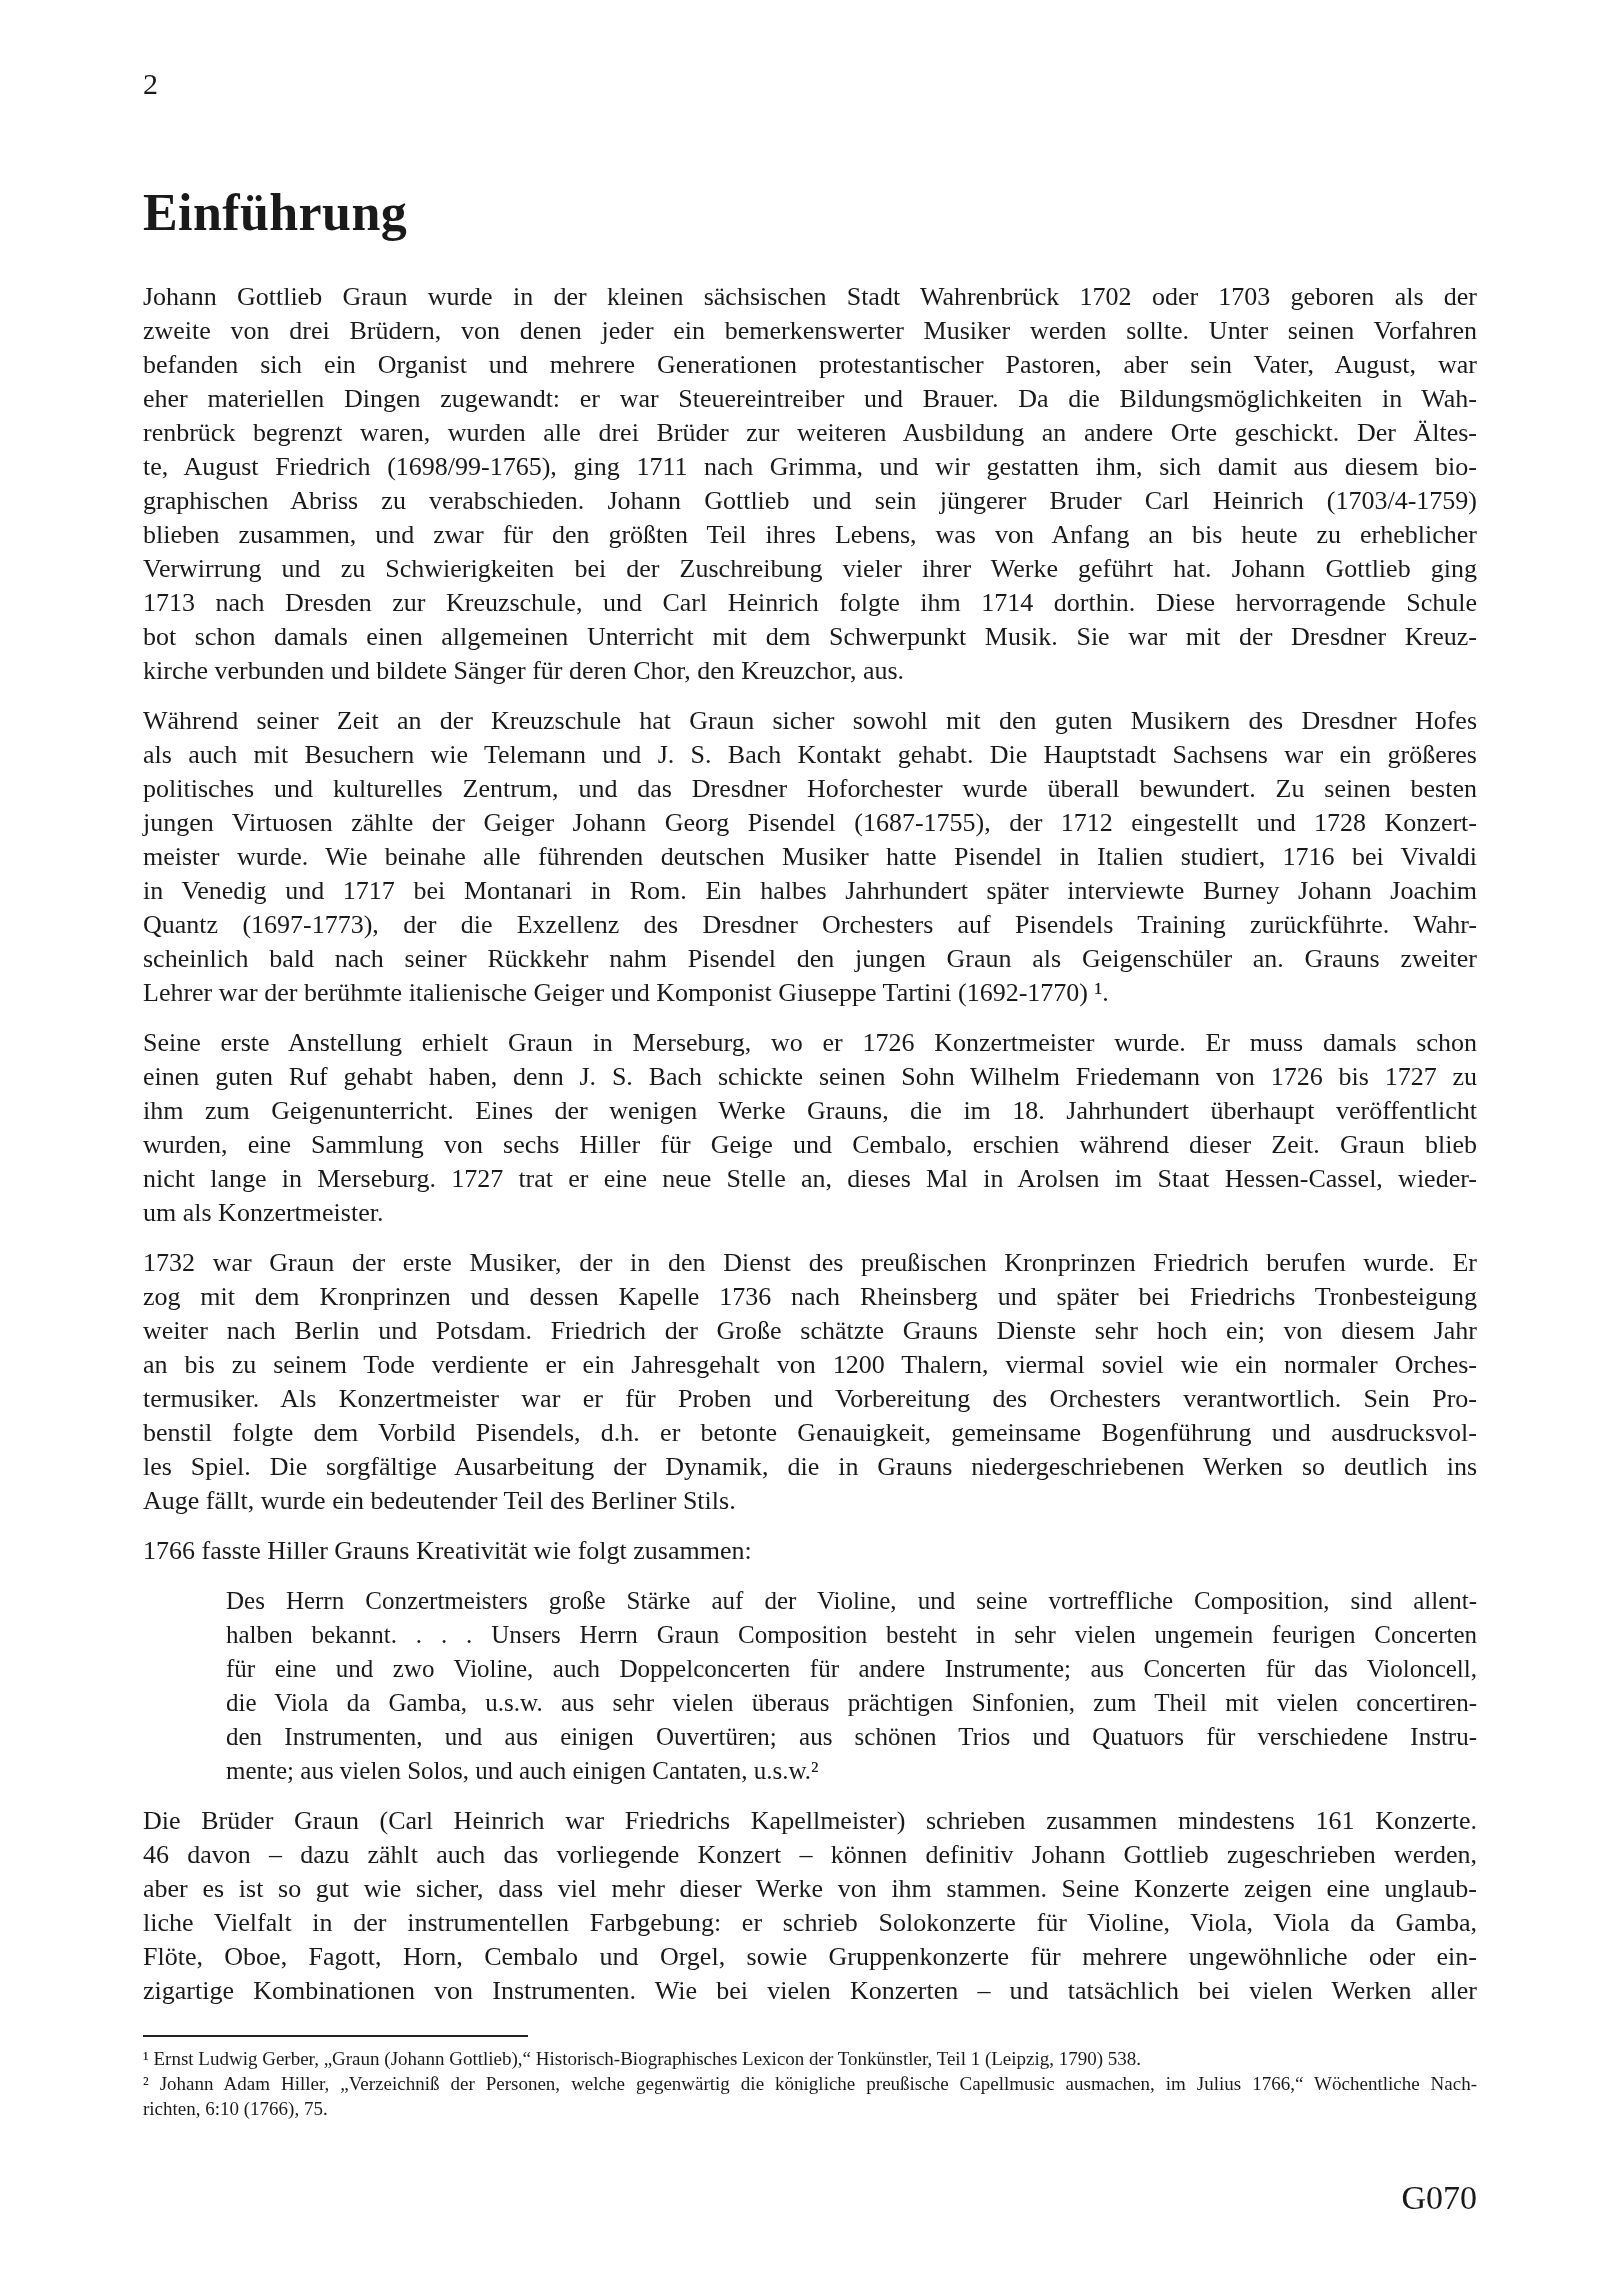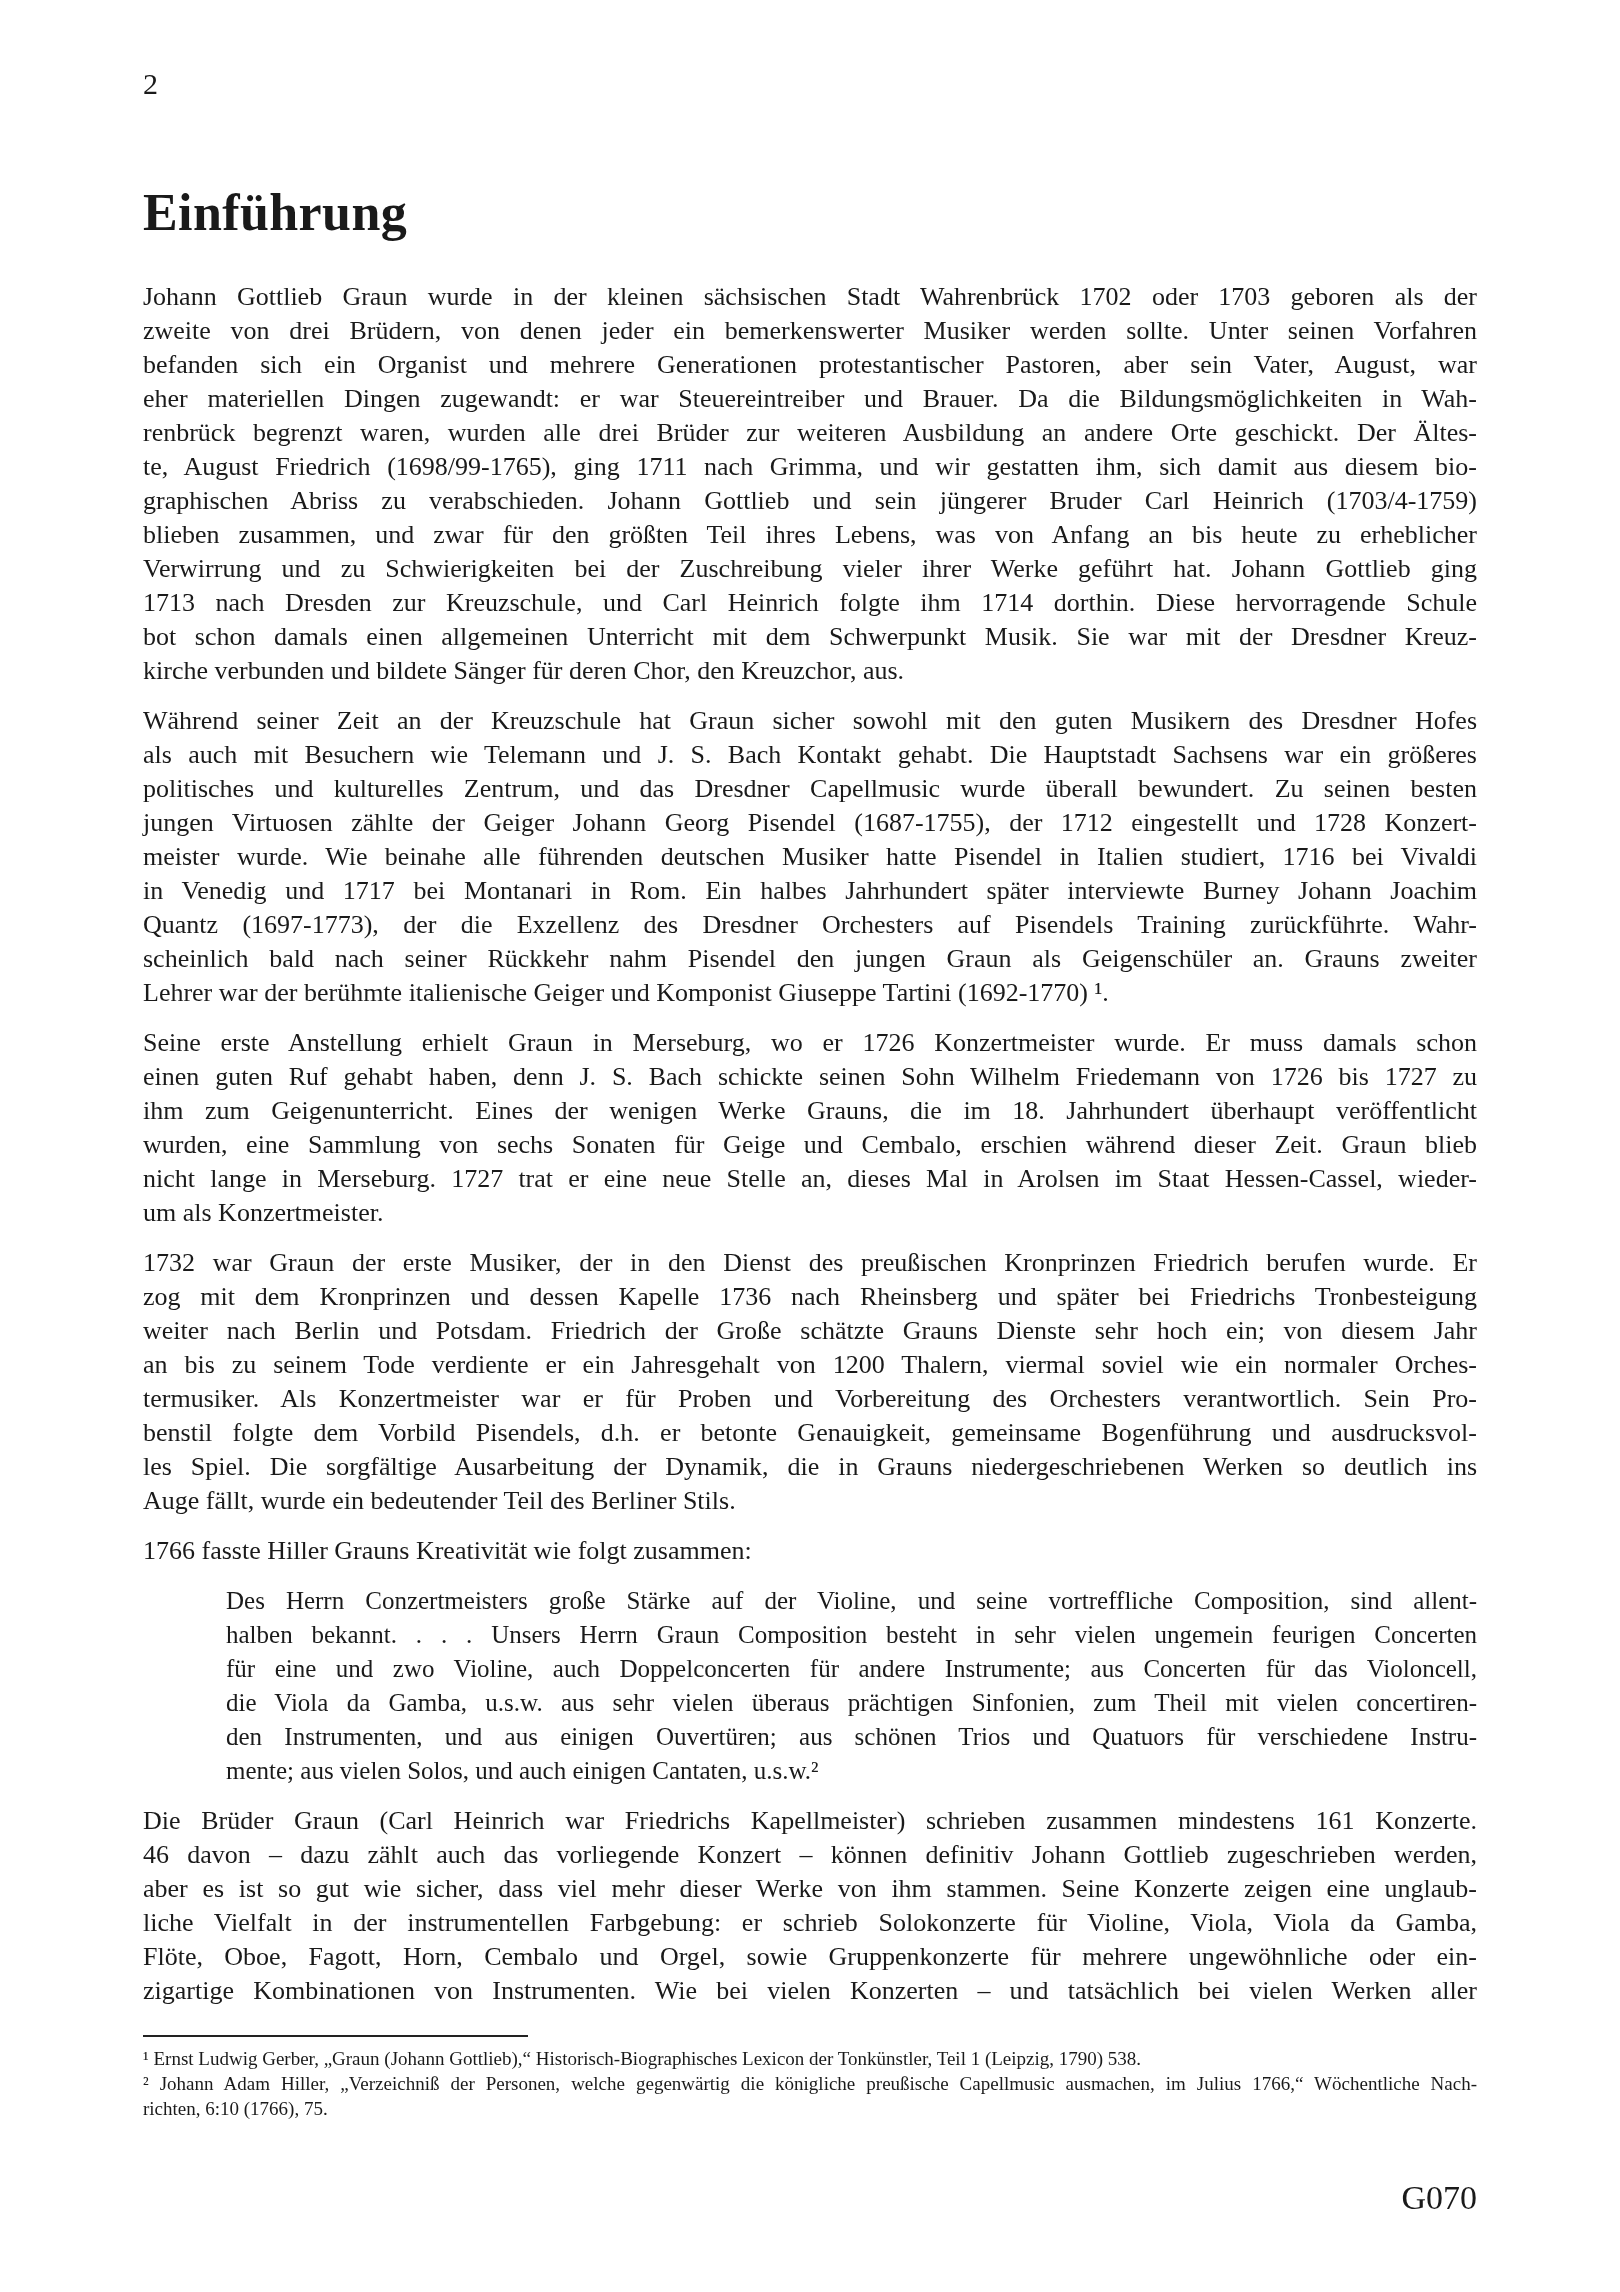--- a/index.html
+++ b/index.html
@@ -95,33 +95,33 @@
           <div class="line">graphischen Abriss zu verabschieden. Johann Gottlieb und sein jüngerer Bruder Carl Heinrich (1703/4-1759)</div>
           <div class="line">blieben zusammen, und zwar für den größten Teil ihres Lebens, was von Anfang an bis heute zu erheblicher</div>
           <div class="line">Verwirrung und zu Schwierigkeiten bei der Zuschreibung vieler ihrer Werke geführt hat. Johann Gottlieb ging</div>
           <div class="line">1713 nach Dresden zur Kreuzschule, und Carl Heinrich folgte ihm 1714 dorthin. Diese hervorragende Schule</div>
           <div class="line">bot schon damals einen allgemeinen Unterricht mit dem Schwerpunkt Musik. Sie war mit der Dresdner Kreuz-</div>
           <div class="line end">kirche verbunden und bildete Sänger für deren Chor, den Kreuzchor, aus.</div>
         </div>
         <div class="para">
           <div class="line">Während seiner Zeit an der Kreuzschule hat Graun sicher sowohl mit den guten Musikern des Dresdner Hofes</div>
           <div class="line">als auch mit Besuchern wie Telemann und J. S. Bach Kontakt gehabt. Die Hauptstadt Sachsens war ein größeres</div>
-          <div class="line">politisches und kulturelles Zentrum, und das Dresdner Capellmusic wurde überall bewundert. Zu seinen besten</div>
+          <div class="line">politisches und kulturelles Zentrum, und das Dresdner Hoforchester wurde überall bewundert. Zu seinen besten</div>
           <div class="line">jungen Virtuosen zählte der Geiger Johann Georg Pisendel (1687-1755), der 1712 eingestellt und 1728 Konzert-</div>
           <div class="line">meister wurde. Wie beinahe alle führenden deutschen Musiker hatte Pisendel in Italien studiert, 1716 bei Vivaldi</div>
           <div class="line">in Venedig und 1717 bei Montanari in Rom. Ein halbes Jahrhundert später interviewte Burney Johann Joachim</div>
           <div class="line">Quantz (1697-1773), der die Exzellenz des Dresdner Orchesters auf Pisendels Training zurückführte. Wahr-</div>
           <div class="line">scheinlich bald nach seiner Rückkehr nahm Pisendel den jungen Graun als Geigenschüler an. Grauns zweiter</div>
           <div class="line end">Lehrer war der berühmte italienische Geiger und Komponist Giuseppe Tartini (1692-1770) ¹.</div>
         </div>
         <div class="para">
           <div class="line">Seine erste Anstellung erhielt Graun in Merseburg, wo er 1726 Konzertmeister wurde. Er muss damals schon</div>
           <div class="line">einen guten Ruf gehabt haben, denn J. S. Bach schickte seinen Sohn Wilhelm Friedemann von 1726 bis 1727 zu</div>
           <div class="line">ihm zum Geigenunterricht. Eines der wenigen Werke Grauns, die im 18. Jahrhundert überhaupt veröffentlicht</div>
-          <div class="line">wurden, eine Sammlung von sechs Sonaten für Geige und Cembalo, erschien während dieser Zeit. Graun blieb</div>
+          <div class="line">wurden, eine Sammlung von sechs Hiller für Geige und Cembalo, erschien während dieser Zeit. Graun blieb</div>
           <div class="line">nicht lange in Merseburg. 1727 trat er eine neue Stelle an, dieses Mal in Arolsen im Staat Hessen-Cassel, wieder-</div>
           <div class="line end">um als Konzertmeister.</div>
         </div>
         <div class="para">
           <div class="line">1732 war Graun der erste Musiker, der in den Dienst des preußischen Kronprinzen Friedrich berufen wurde. Er</div>
           <div class="line">zog mit dem Kronprinzen und dessen Kapelle 1736 nach Rheinsberg und später bei Friedrichs Tronbesteigung</div>
           <div class="line">weiter nach Berlin und Potsdam. Friedrich der Große schätzte Grauns Dienste sehr hoch ein; von diesem Jahr</div>
           <div class="line">an bis zu seinem Tode verdiente er ein Jahresgehalt von 1200 Thalern, viermal soviel wie ein normaler Orches-</div>
           <div class="line">termusiker. Als Konzertmeister war er für Proben und Vorbereitung des Orchesters verantwortlich. Sein Pro-</div>
           <div class="line">benstil folgte dem Vorbild Pisendels, d.h. er betonte Genauigkeit, gemeinsame Bogenführung und ausdrucksvol-</div>

